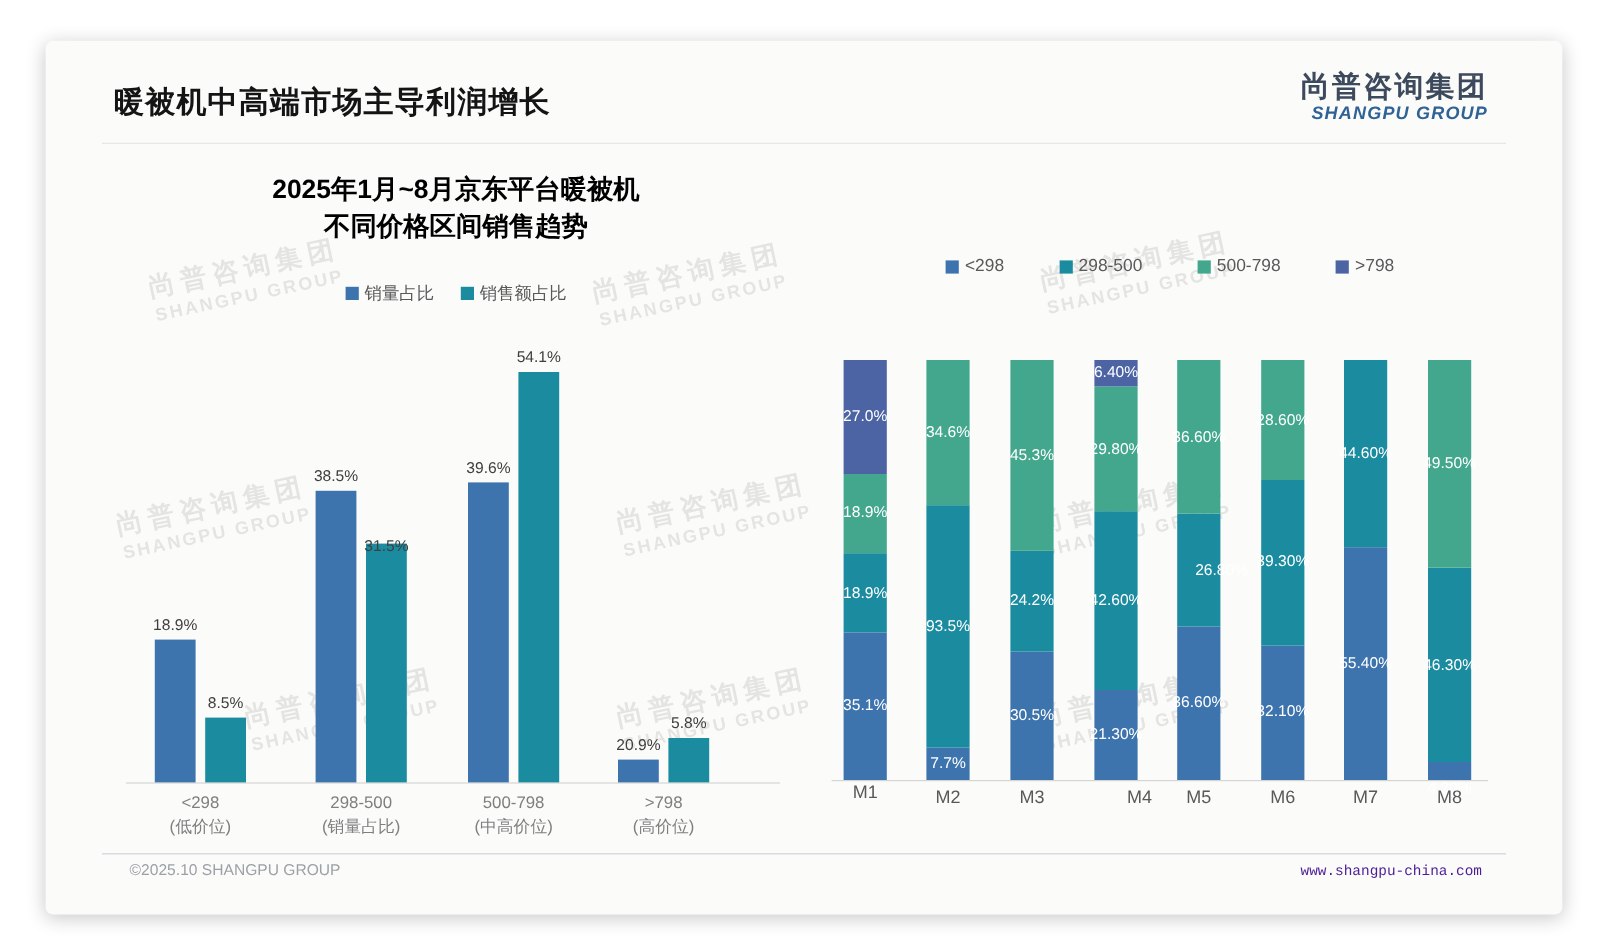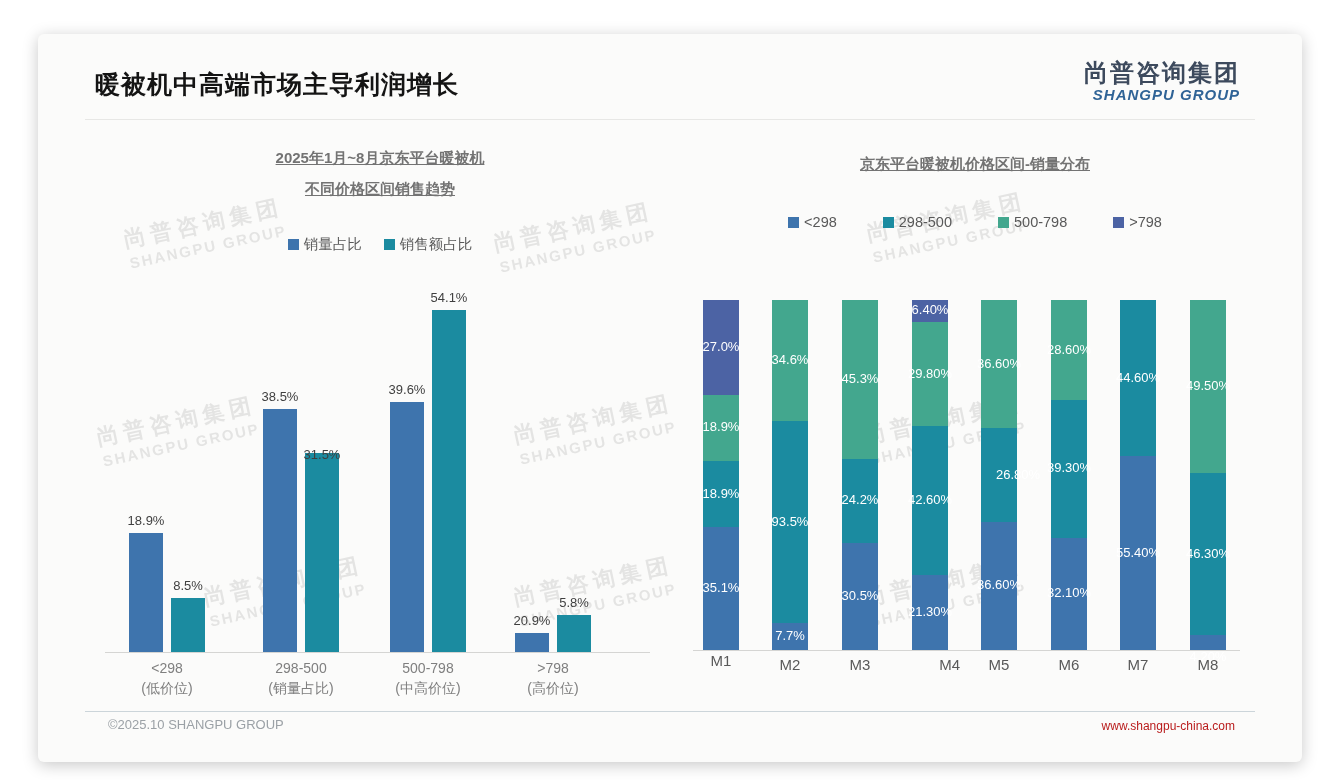--- a/index.html
+++ b/index.html
@@ -14,22 +14,22 @@
 
   .logo { position:absolute; left:1040px; top:60px; width:200px; text-align:right; }
   .logo-cn { font-size:24px; font-weight:bold; color:#3d4a5d; letter-spacing:2px; line-height:26px; }
   .logo-en { font-size:15px; font-weight:bold; font-style:italic; color:#2f6396; letter-spacing:1px; line-height:18px; }
 
   .wm { position:absolute; transform:translate(-50%,-50%) rotate(-12deg); text-align:center;
         color:rgba(110,110,110,0.16); pointer-events:none; white-space:nowrap; z-index:1; }
   .wm .l1 { font-size:22px; font-weight:bold; letter-spacing:5px; }
   .wm .l2 { font-size:15px; font-weight:bold; letter-spacing:2px; }
 
-  .chart-title { position:absolute; text-align:center; font-weight:bold; color:#737373;
-                 font-size:15px; line-height:31px; z-index:2;text-decoration:underline; }
+  .chart-title { position:absolute; text-align:center; font-weight:bold; color:#000000;
+                 font-size:22px; line-height:31px; z-index:2; }
   #chart1-title { left:110px; top:142px; width:540px; }
   #chart2-title { left:700px; top:148px; width:550px; }
 
   .legend { position:absolute; display:flex; justify-content:center; align-items:center; z-index:2; }
   #chart1-legend { left:100px; top:235px; width:560px; gap:22px; }
   #chart2-legend { left:700px; top:214px; width:550px; gap:46px; }
   .legend-item { display:flex; align-items:center; gap:5px; font-size:14.5px; color:#595959; }
   .legend-marker { width:11px; height:11px; display:inline-block; }
 
   .layer { position:absolute; inset:0; z-index:2; }
@@ -38,21 +38,21 @@
   #chart2-axis { left:693px; top:650px; width:547px; }
 
   .bar { position:absolute; }
   .bar-label-out { position:absolute; width:70px; text-align:center; font-size:13px; color:#3f3f3f; }
   .bar-label-in  { position:absolute; width:60px; text-align:center; font-size:13px; color:#ffffff; }
   .cat-label { position:absolute; text-align:center; font-size:14px; color:#7f7f7f; line-height:20px; }
   .month-label { position:absolute; text-align:center; font-size:15px; color:#595959; }
 
   .footer-divider { position:absolute; left:85px; top:711px; width:1170px; height:1px; background:#ccd5da; }
   .footer-left  { position:absolute; left:108px; top:717px; font-size:13px; color:#9ba1a6; }
-  .footer-right { position:absolute; left:1035px; top:719px; width:200px; text-align:right; font-size:12px; color:#b91c1c; }
+  .footer-right { position:absolute; left:1035px; top:719px; width:200px; text-align:right; font-size:12px; color:#4c1d95;font-family:Liberation Mono, monospace; }
 </style>
 </head>
 <body>
 
 <div class="slide">
   <div class="card"></div>
 
   <div class="wm" style="left:205px; top:232px;">
     <div class="l1">尚普咨询集团</div>
     <div class="l2">SHANGPU GROUP</div>
@@ -140,21 +140,20 @@
         <div class="">500-798</div>
         <div class="">(中高价位)</div>
       </div>
       <div class="cat-label" style="left: 488px; top: 658px; width: 130px;">
         <div class="">&gt;798</div>
         <div class="">(高价位)</div>
       </div>
     </div>
   <div class="axis-line" id="chart1-axis"></div>
 
-  <div class="chart-title" id="chart2-title">京东平台暖被机价格区间-销量分布</div>
   <div class="legend" id="chart2-legend">
       <div class="legend-item">
         <div class="legend-marker" style="background: rgb(62, 116, 173);"></div>
         <span>&lt;298</span>
       </div>
       <div class="legend-item">
         <div class="legend-marker" style="background: rgb(27, 139, 160);"></div>
         <span>298-500</span>
       </div>
       <div class="legend-item">

